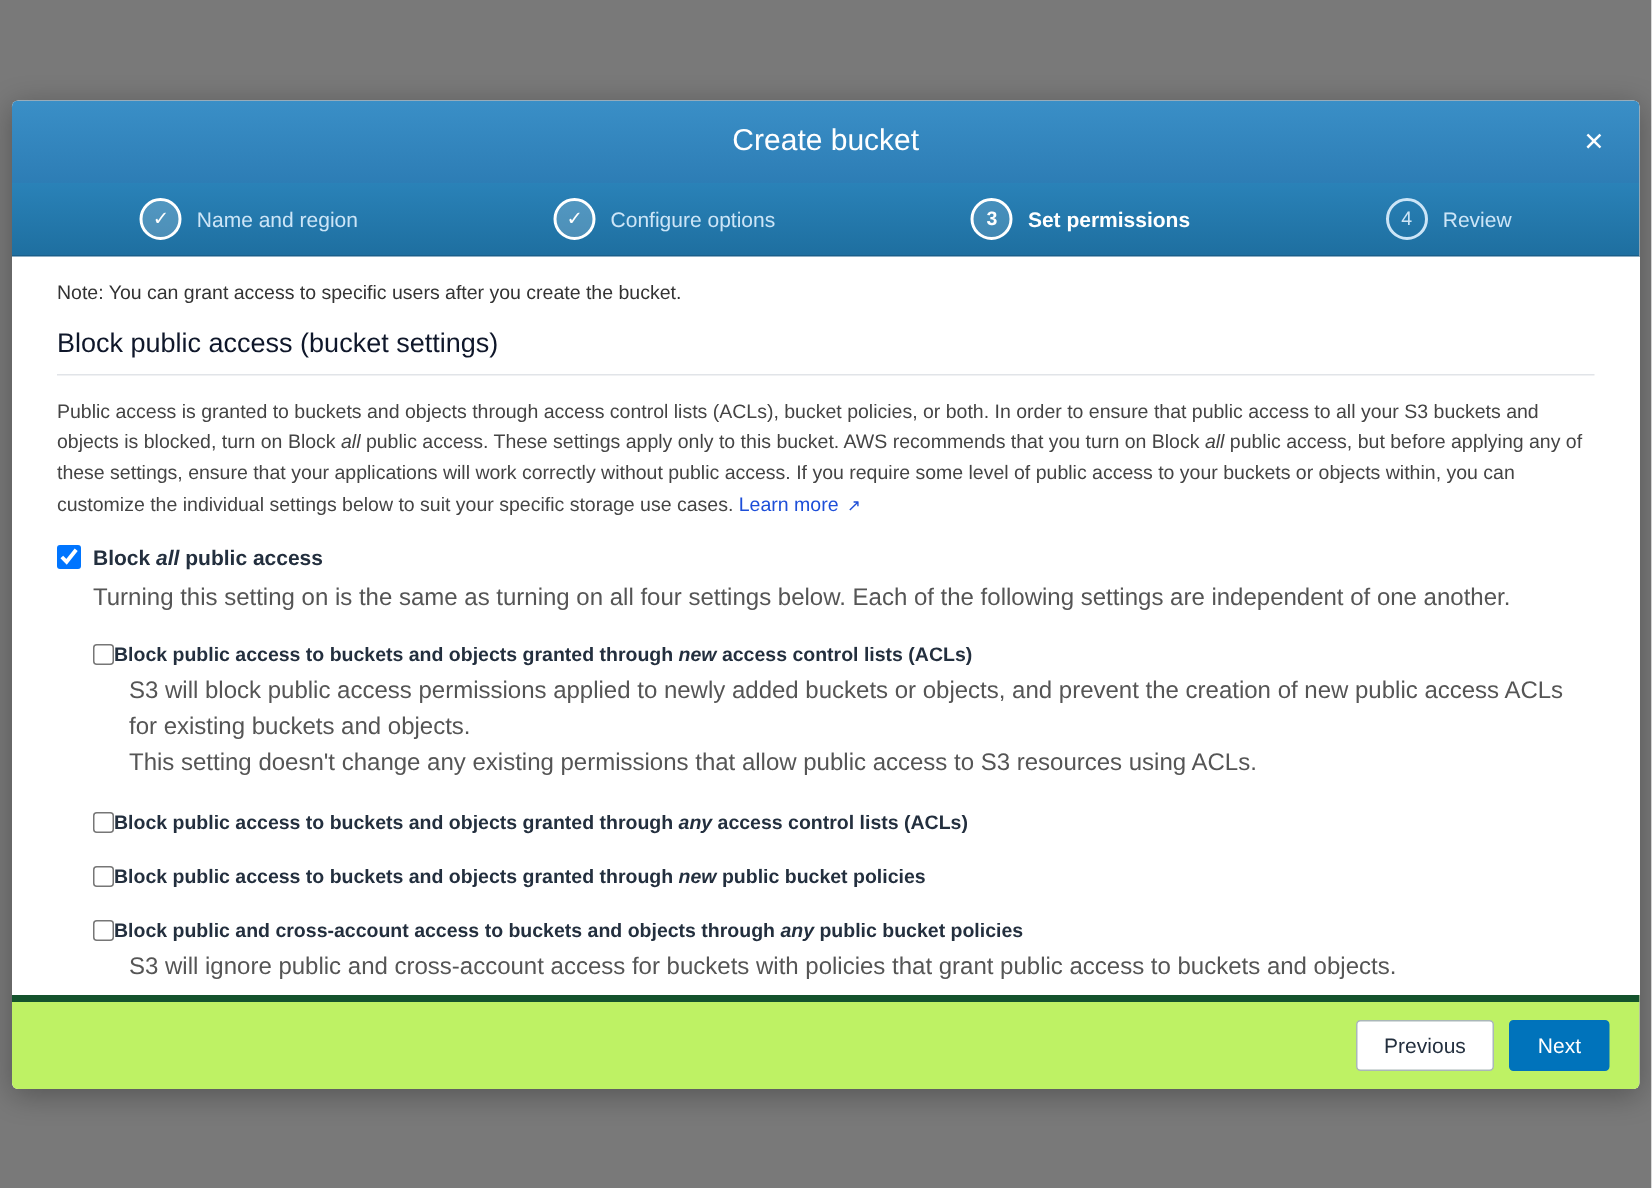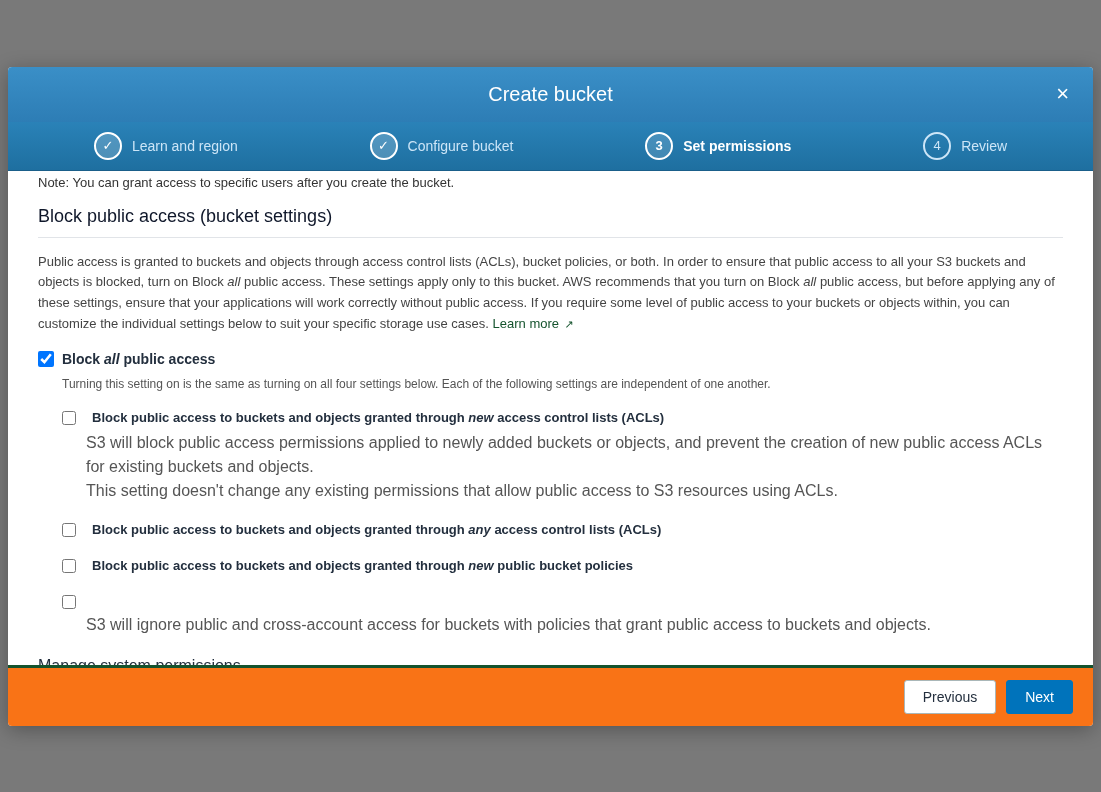--- a/index.html
+++ b/index.html
@@ -106,21 +106,21 @@
 
     .step-label {
       font-size: 14px;
     }
 
     
     .modal-content {
       flex: 1;
       overflow-y: auto;
       background: #fff;
-      padding: 4px 30px;
+      padding: 16px 30px;
       position: relative;
     }
 
     .modal-content::-webkit-scrollbar {
       width: 8px;
     }
     .modal-content::-webkit-scrollbar-track {
       background: #e8e8e8;
     }
     .modal-content::-webkit-scrollbar-thumb {
@@ -148,21 +148,21 @@
     }
 
     .description-text {
       font-size: 13px;
       color: #444;
       line-height: 1.6;
       margin-bottom: 16px;
     }
 
     .description-text a {
-      color: #14532d;
+      color: #1d4ed8;
       text-decoration: none;
     }
 
     .link-icon {
       display: inline-block;
       font-size: 11px;
       margin-left: 2px;
     }
 
     
@@ -183,39 +183,39 @@
       cursor: pointer;
     }
 
     .main-checkbox-label {
       font-size: 14px;
       font-weight: 600;
       color: #232f3e;
     }
 
     .sub-description {
-      font-size: 12px;
+      font-size: 16px;
       color: #555;
       margin-left: 24px;
       margin-bottom: 16px;
       line-height: 1.5;
     }
 
     .sub-options {
       margin-left: 24px;
     }
 
     .sub-option {
       margin-bottom: 18px;
     }
 
     .sub-option-row {
       display: flex;
       align-items: flex-start;
-      gap: 16px;
+      gap: 0;
       margin-bottom: 4px;
     }
 
     .sub-option-row input[type="checkbox"] {
       width: 14px;
       height: 14px;
       margin-top: 2px;
       cursor: pointer;
       flex-shrink: 0;
     }
@@ -244,22 +244,22 @@
 
     .manage-title {
       font-size: 16px;
       font-weight: 400;
       color: #232f3e;
       margin-bottom: 8px;
     }
 
     
     .modal-footer {
-      background: #f97316;
-      border-top: 3px solid #14532d;
+      background: #bef264;
+      border-top: 5px solid #14532d;
       padding: 12px 20px;
       display: flex;
       justify-content: flex-end;
       gap: 10px;
     }
 
     .btn {
       padding: 8px 18px;
       font-size: 14px;
       border-radius: 3px;
@@ -286,25 +286,25 @@
   <div class="modal">
 
     <div class="modal-header">
       <h2 class="modal-title">Create bucket</h2>
       <button class="close-btn">×</button>
     </div>
 
     <div class="steps-bar">
       <div class="step completed">
         <div class="step-icon">✓</div>
-        <span class="step-label">Learn and region</span>
+        <span class="step-label">Name and region</span>
       </div>
       <div class="step completed">
         <div class="step-icon">✓</div>
-        <span class="step-label">Configure bucket</span>
+        <span class="step-label">Configure options</span>
       </div>
       <div class="step active">
         <div class="step-icon">3</div>
         <span class="step-label">Set permissions</span>
       </div>
       <div class="step">
         <div class="step-icon">4</div>
         <span class="step-label">Review</span>
       </div>
     </div>
@@ -347,20 +347,21 @@
           <div class="sub-option">
             <div class="sub-option-row">
               <input type="checkbox" id="sub3" style="">
               <label class="sub-option-label" for="sub3">Block public access to buckets and objects granted through <em>new</em> public bucket policies</label>
             </div>
           </div>
 
           <div class="sub-option">
             <div class="sub-option-row">
               <input type="checkbox" id="sub4" style="">
+              <label class="sub-option-label" for="sub4">Block public and cross-account access to buckets and objects through <em>any</em> public bucket policies</label>
             </div>
             <p class="sub-option-desc">S3 will ignore public and cross-account access for buckets with policies that grant public access to buckets and objects.</p>
           </div>
 
         </div>
       </div>
 
       <div class="manage-section">
         <h3 class="manage-title">Manage system permissions</h3>
         <hr class="section-divider">

